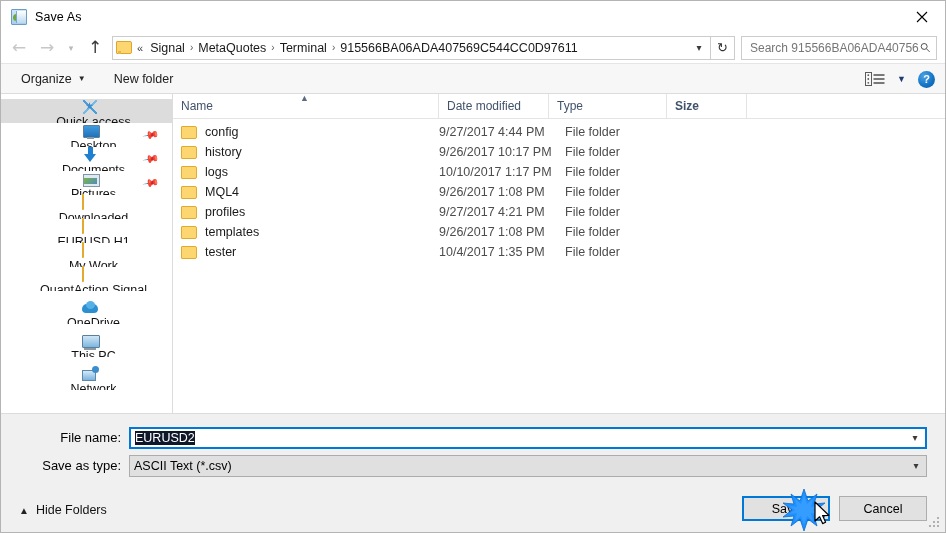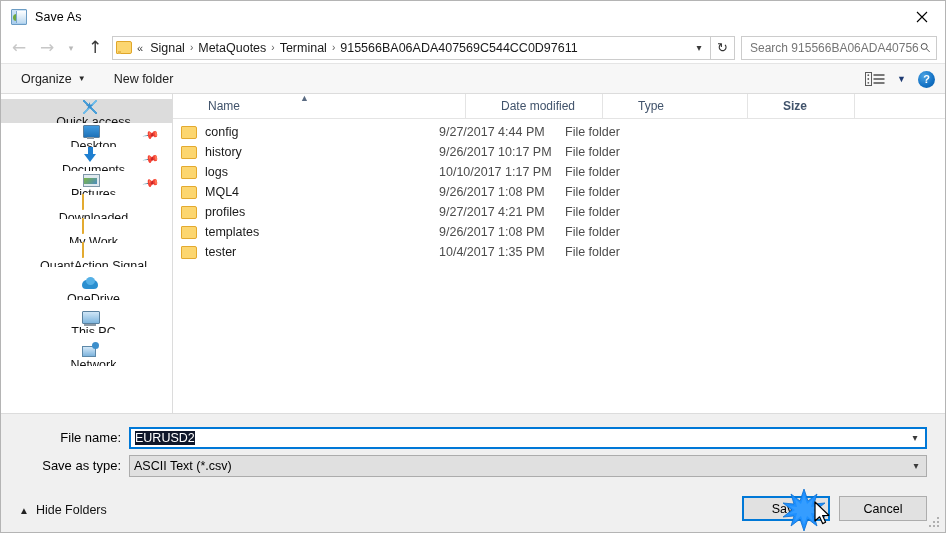--- a/index.html
+++ b/index.html
@@ -332,21 +332,20 @@
   .col-h {
     font-size: 12px;
     color: #41536b;
     padding-left: 8px;
     height: 25px;
     line-height: 25px;
     border-right: 1px solid #e4e4e4;
     overflow: hidden;
     white-space: nowrap;
     cursor: default;
-    margin-left: 27px;
   }
   .col-name { width: 266px; flex: 0 0 266px; }
   .col-date { width: 110px; flex: 0 0 110px; }
   .col-type { width: 118px; flex: 0 0 118px; }
   .col-size { width: 80px; flex: 0 0 80px; font-weight: bold; }
   .sort-caret {
     position: absolute;
     left: 127px; top: 0px;
     font-size: 9px; color: #5a6b82;
     line-height: 8px;
@@ -594,20 +593,24 @@
         <span class="side-ico ico-pics"></span>
         <span class="side-label">Pictures</span>
         <span class="pin">📌</span>
       </div>
       <div class="side-item indent">
         <span class="side-ico"><span class="ico-folder"></span></span>
         <span class="side-label">Downloaded</span>
       </div>
       <div class="side-item indent">
         <span class="side-ico"><span class="ico-folder"></span></span>
+        <span class="side-label">EURUSD H1</span>
+      </div>
+      <div class="side-item indent">
+        <span class="side-ico"><span class="ico-folder"></span></span>
         <span class="side-label">My Work</span>
       </div>
       <div class="side-item indent">
         <span class="side-ico"><span class="ico-folder"></span></span>
         <span class="side-label">QuantAction Signal</span>
       </div>
       <div class="side-item group">
         <span class="side-ico ico-onedrive"></span>
         <span class="side-label">OneDrive</span>
       </div>

